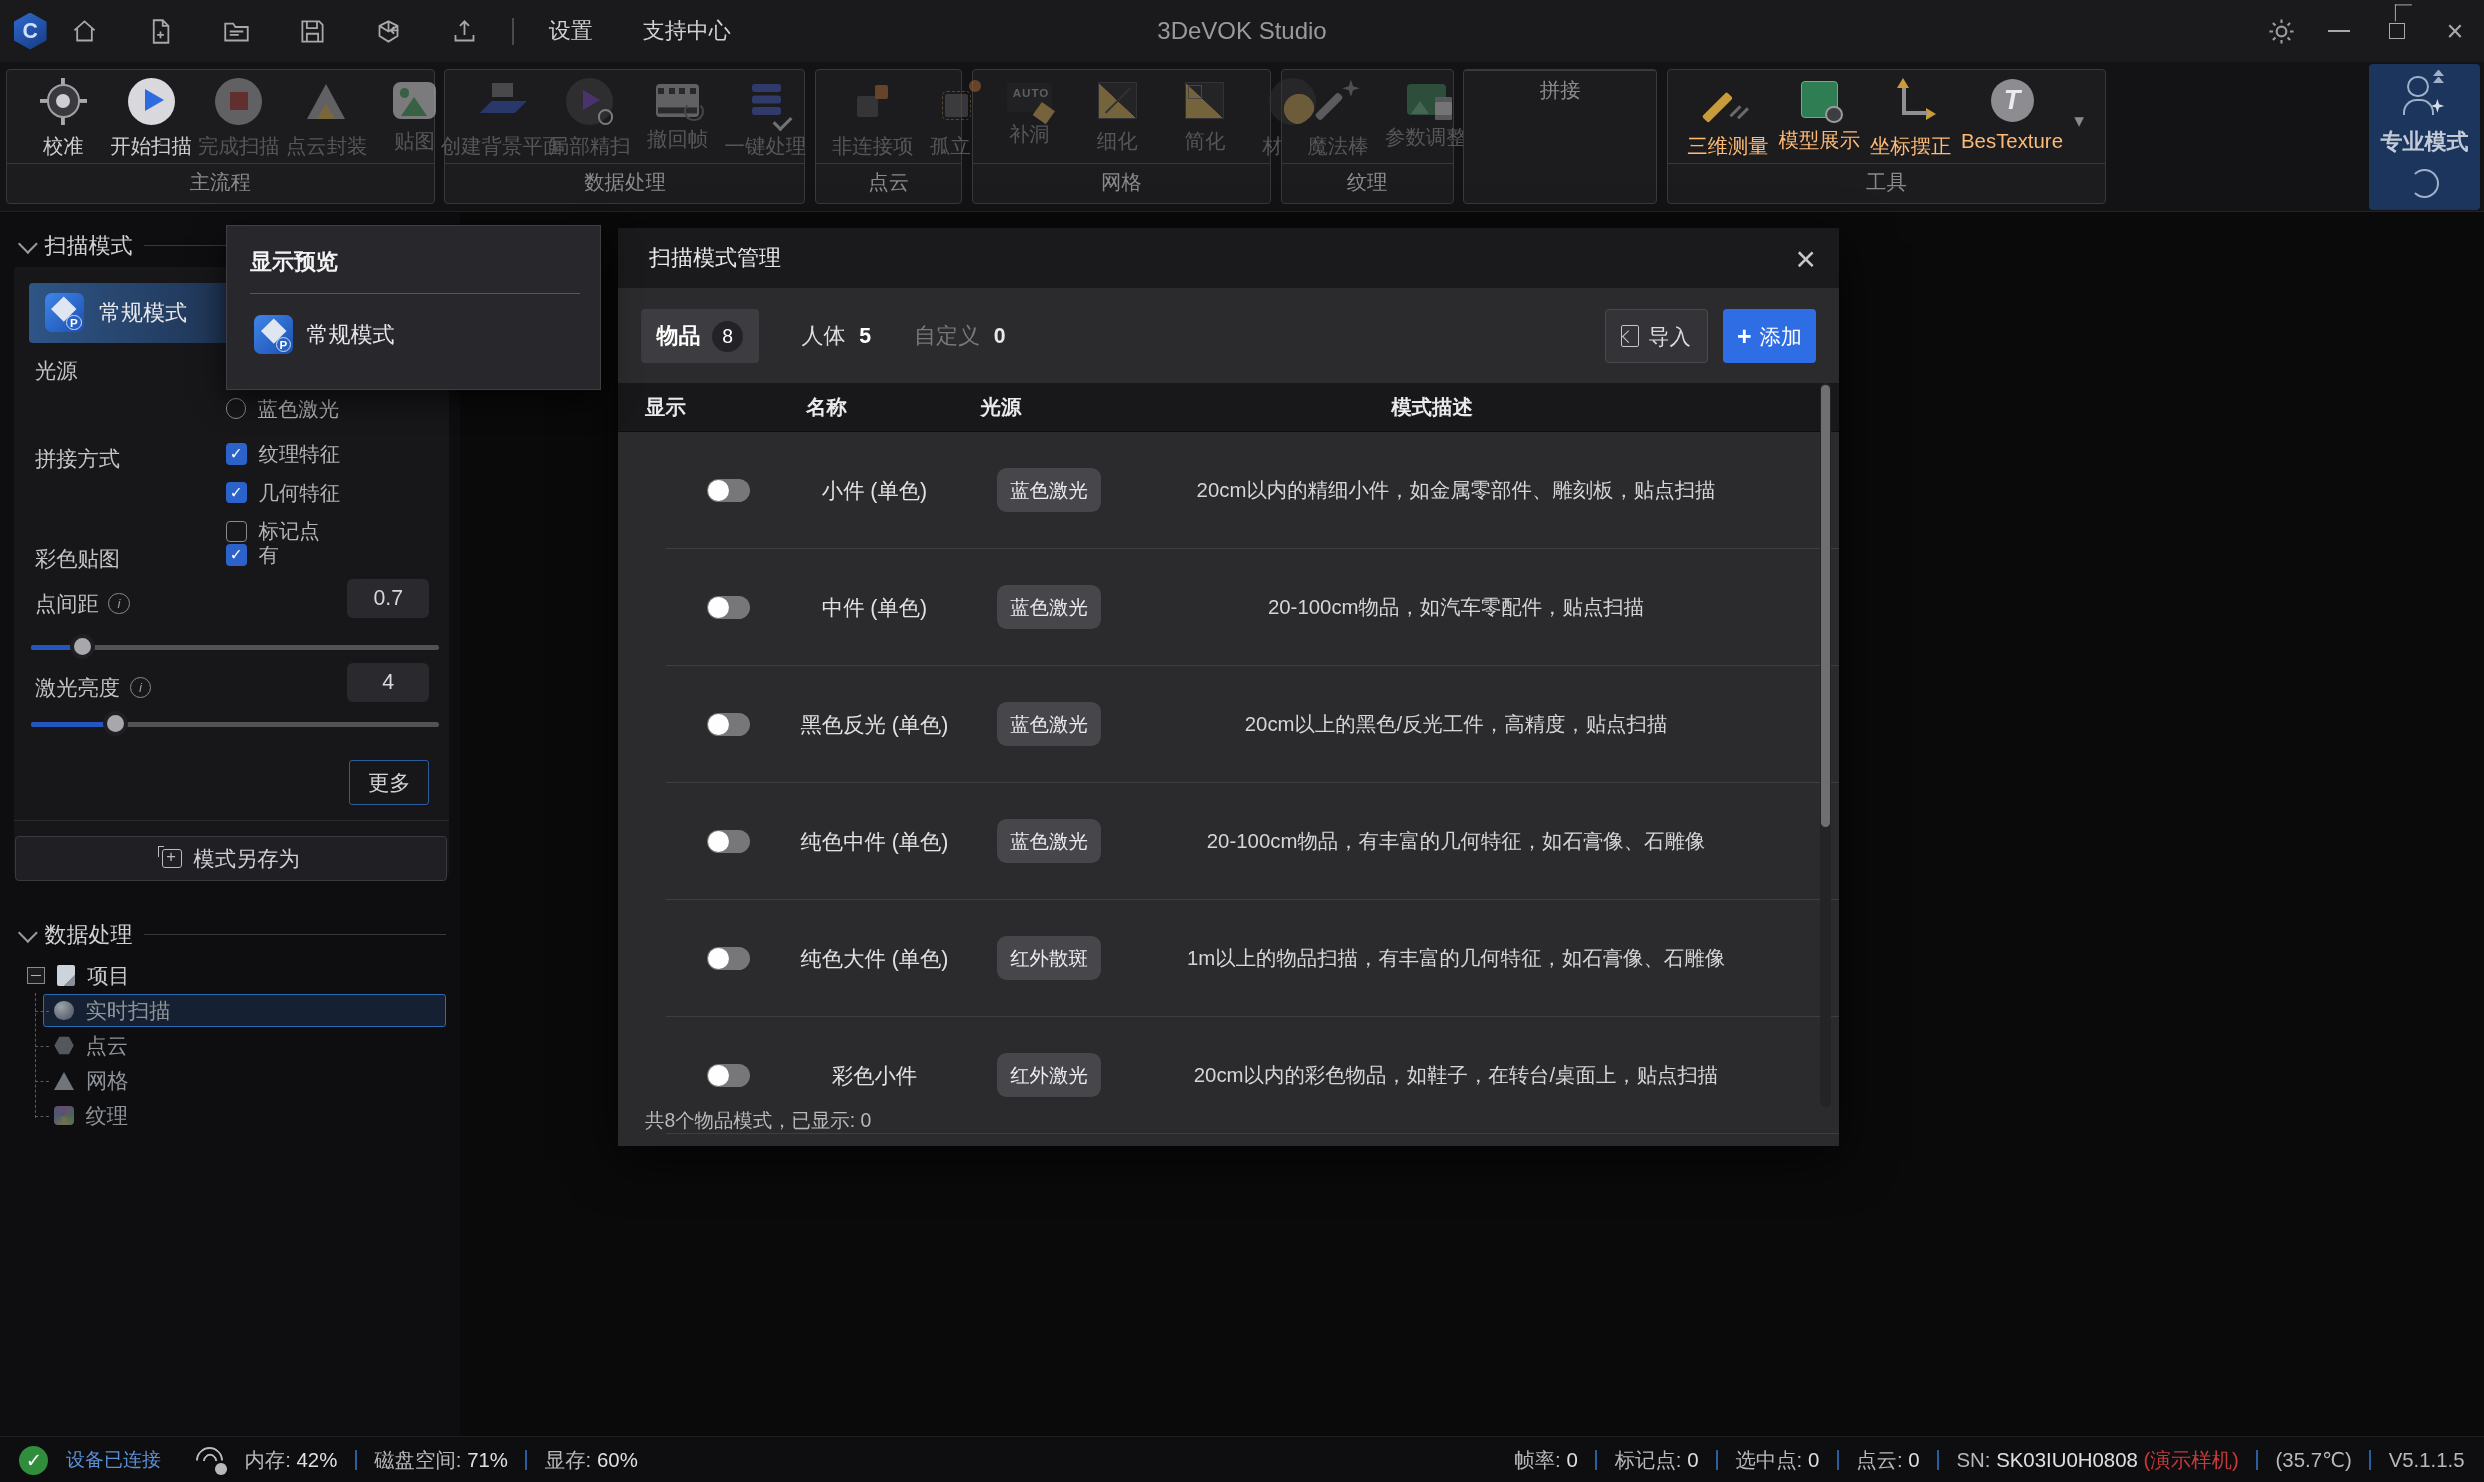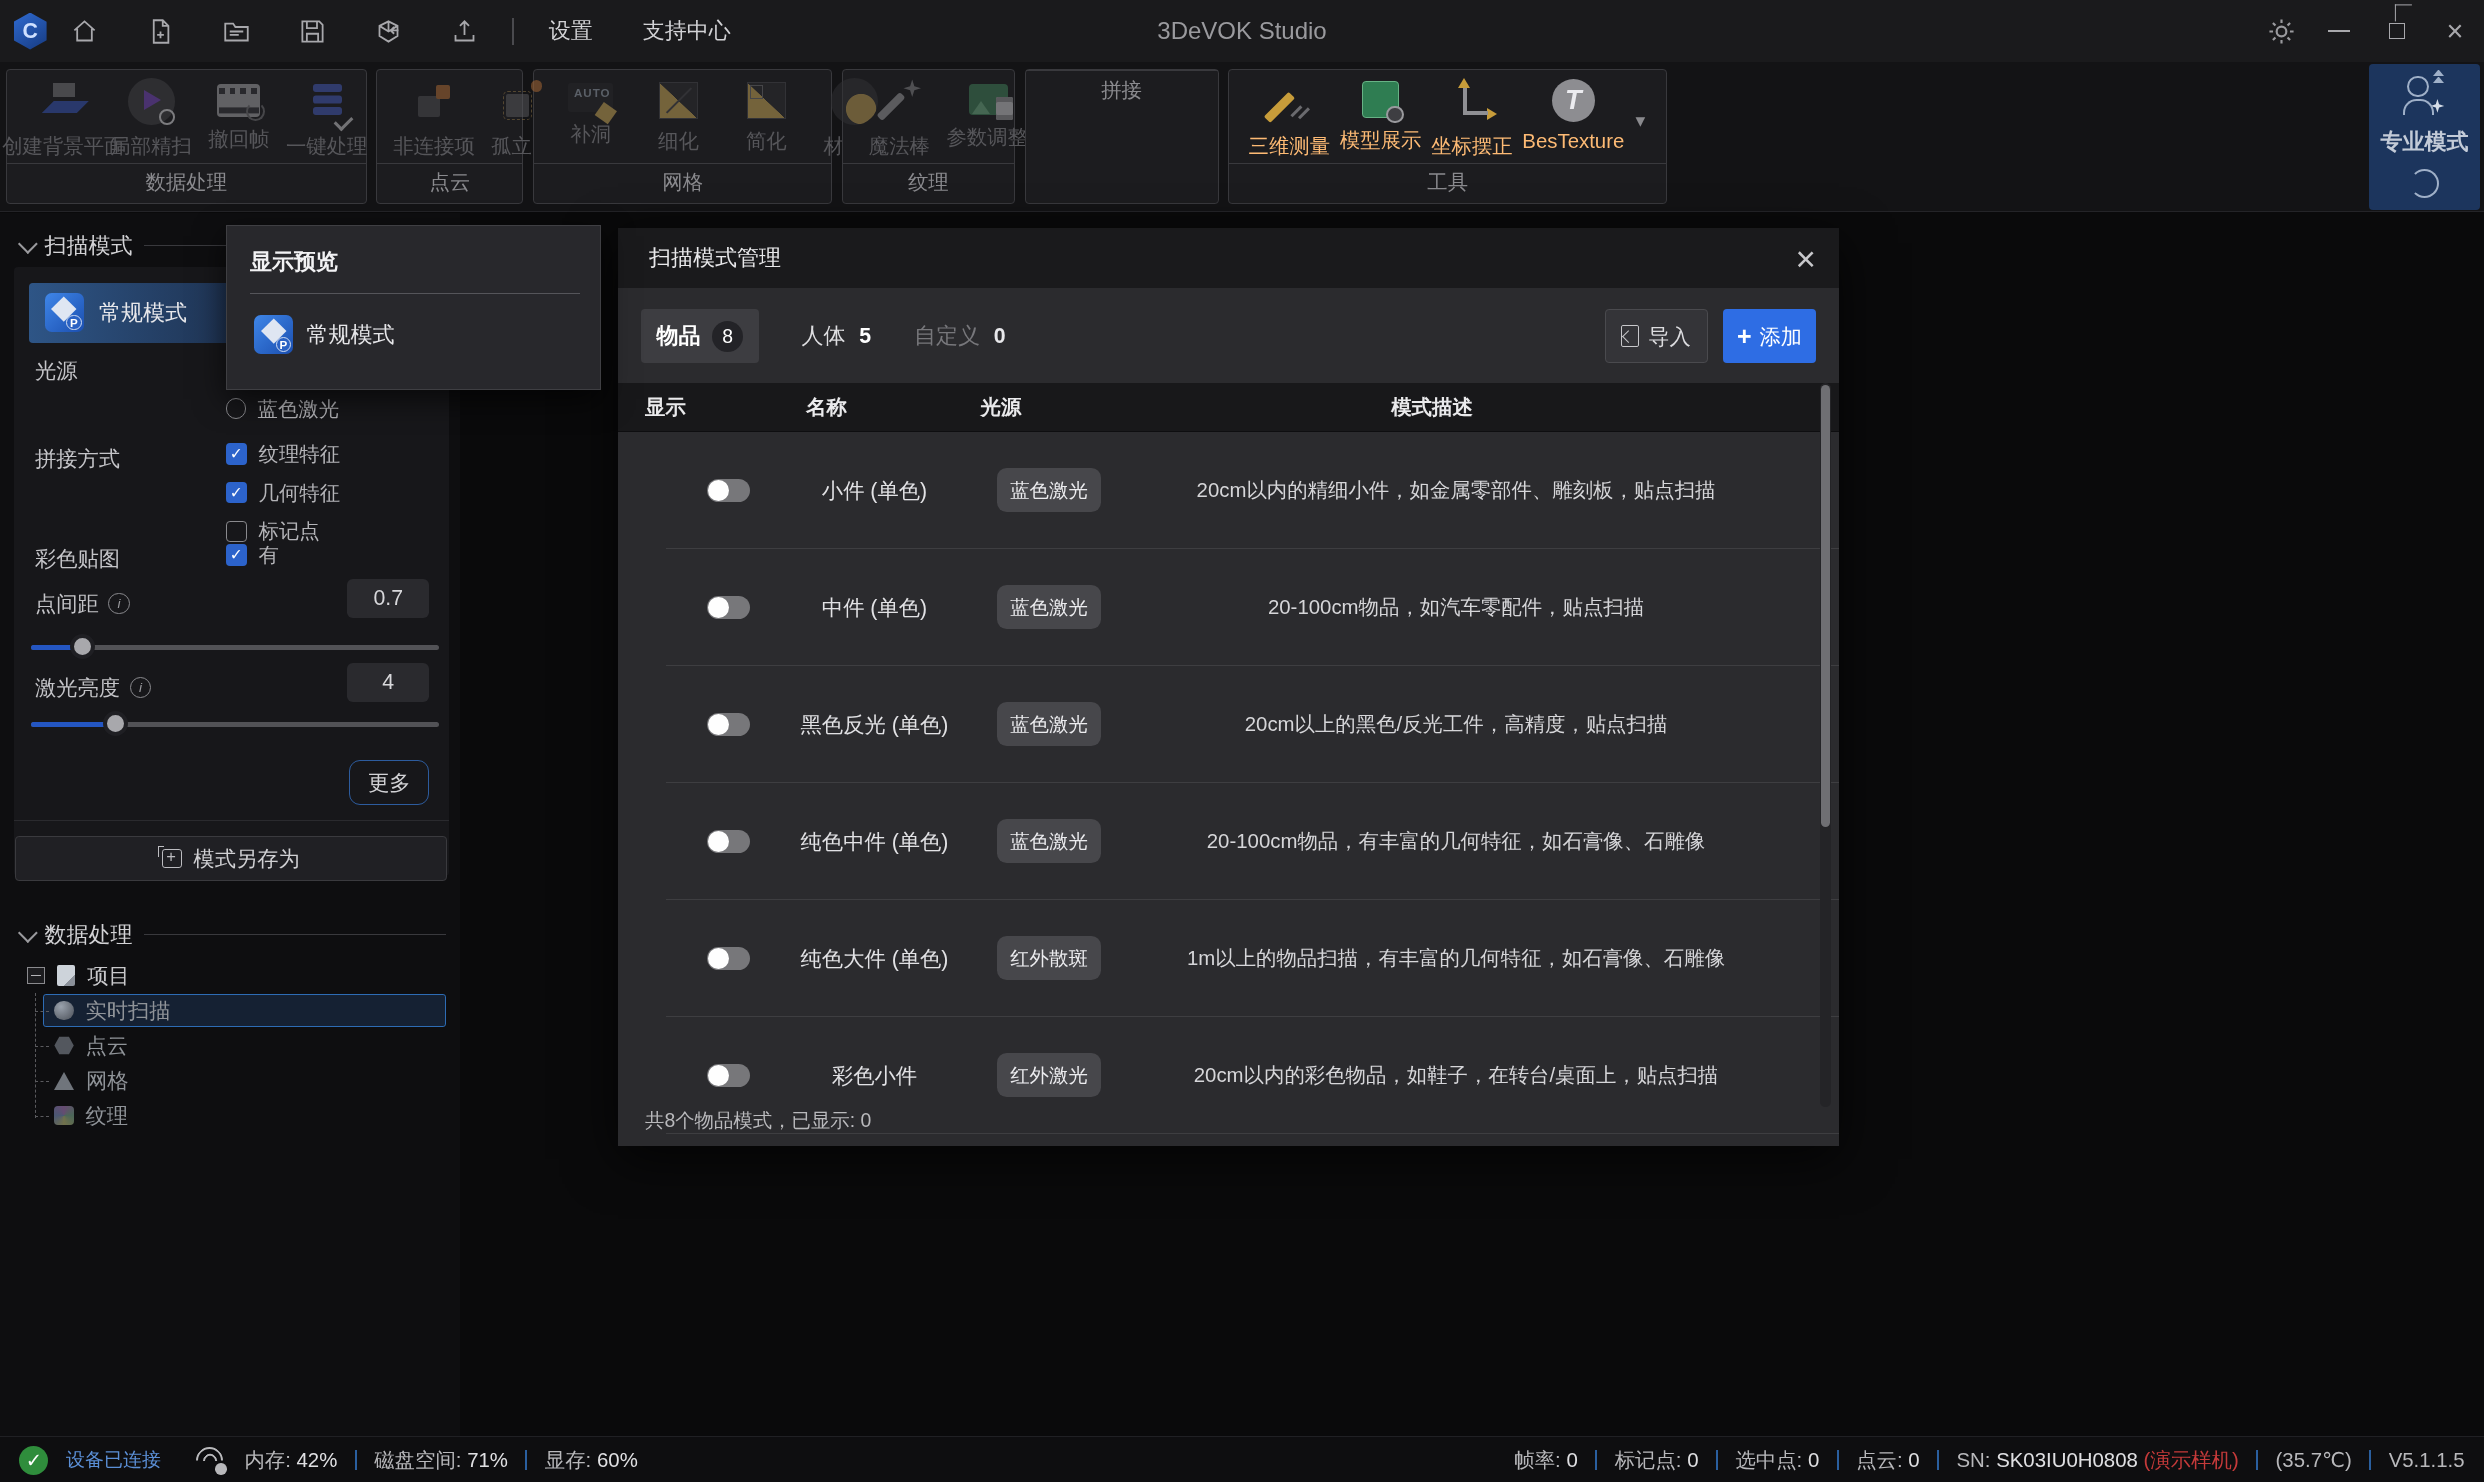--- a/index.html
+++ b/index.html
@@ -118,21 +118,21 @@
   .radio { width:20.4px; height:20.4px; border:1.9px solid #8a8a8e; border-radius:50%; background:transparent; }
   .cb { width:21.3px; height:21.3px; border-radius:3.9px; display:flex; align-items:center; justify-content:center; font-size:15.5px; color:#fff; }
   .cb.on { background:#2c63cb; }
   .cb.off { background:transparent; border:1.9px solid #8a8a8e; }
   .info-ic { width:21.3px; height:21.3px; border:1.9px solid #8a8a8e; border-radius:50%; font-size:13.6px; color:#9a9a9e; display:flex; align-items:center; justify-content:center; font-style:italic; }
   .valbox { position:absolute; right:19.4px; width:82px; height:39px; background:#2a2a2e; border-radius:5.8px; color:#d8d8db; font-size:21.3px; display:flex; align-items:center; justify-content:center; }
   .slider { position:absolute; left:17.5px; width:408px; height:25px; }
   .sl-track { position:absolute; left:0; right:0; top:10.7px; height:4.9px; background:#525256; border-radius:2.9px; }
   .sl-fill { position:absolute; left:0; top:10.7px; height:4.9px; background:#2456c2; border-radius:2.9px; }
   .sl-knob { position:absolute; top:0; width:25px; height:25px; border-radius:50%; background:#a8a8ac; border:4.9px solid #1f1f23; }
-  .more-btn { position:absolute; right:19.4px; top:493px; width:80px; height:45px; border:1px solid #2d5c9e; border-radius:11px; color:#d2d2d5; font-size:21.3px; display:flex; align-items:center; justify-content:center; background:transparent; }
+  .more-btn { position:absolute; right:19.4px; top:493px; width:80px; height:45px; border:1px solid #2d5c9e; border-radius:3px; color:#d2d2d5; font-size:21.3px; display:flex; align-items:center; justify-content:center; background:transparent; }
   .box-div { position:absolute; left:0; right:0; top:553px; height:1px; background:#2a2a2e; }
   .saveas-btn { position:absolute; left:1.9px; right:1.9px; top:569px; height:45px; background:#202024; border:1px solid #3a3a3e; border-radius:3.9px; display:flex; align-items:center; justify-content:center; gap:11.6px; color:#d0d0d3; font-size:21.3px; }
   .saveas-ic { width:19.4px; height:19.4px; border:1.9px solid #bdbdc1; border-radius:2.9px; position:relative; }
   .saveas-ic::before { content:"+"; position:absolute; left:2.9px; top:-2.9px; font-size:16.5px; color:#bdbdc1; }
   .saveas-ic::after { content:""; position:absolute; left:-5.8px; top:-3.9px; width:5.8px; height:9.7px; border-left:1.9px solid #bdbdc1; border-top:1.9px solid #bdbdc1; }
 
   .tree { position:absolute; left:0; top:708px; width:460px; }
   .tree-root { display:flex; align-items:center; gap:12.6px; padding-left:27px; height:35px; }
   .expander { width:17.5px; height:17.5px; border:1px solid #8a8a8e; position:relative; background:#1c1c1f; }
   .expander::after { content:""; position:absolute; left:2.9px; right:2.9px; top:6.8px; height:1.9px; background:#b4b4b8; }
@@ -264,20 +264,45 @@
     <div class="winbtn">
         <div class="restore-box"></div>
       </div>
     <div class="winbtn">
         <span>×</span>
       </div>
   </div>
 </div>
 
 <div class="ribbon">
+  <div class="rgroup" style="width:429px">
+    <div class="ritems">
+      <div class="ritem">
+          <div class="ric i-calib"></div>
+          <div class="rlabel">校准</div>
+        </div>
+      <div class="ritem">
+          <div class="ric i-play"></div>
+          <div class="rlabel">开始扫描</div>
+        </div>
+      <div class="ritem disabled">
+          <div class="ric i-stop"></div>
+          <div class="rlabel">完成扫描</div>
+        </div>
+      <div class="ritem disabled">
+          <div class="ric i-wrap"></div>
+          <div class="rlabel">点云封装</div>
+        </div>
+      <div class="ritem disabled">
+          <div class="ric i-map"></div>
+          <div class="rlabel">贴图</div>
+        </div>
+    </div>
+    <div class="rgl">主流程</div>
+  </div>
 
   <div class="rgroup" style="width:361px">
     <div class="ritems">
       <div class="ritem disabled">
           <div class="ric i-plane"></div>
           <div class="rlabel">创建背景平面</div>
         </div>
       <div class="ritem disabled">
           <div class="ric i-finescan"></div>
           <div class="rlabel">局部精扫</div>

